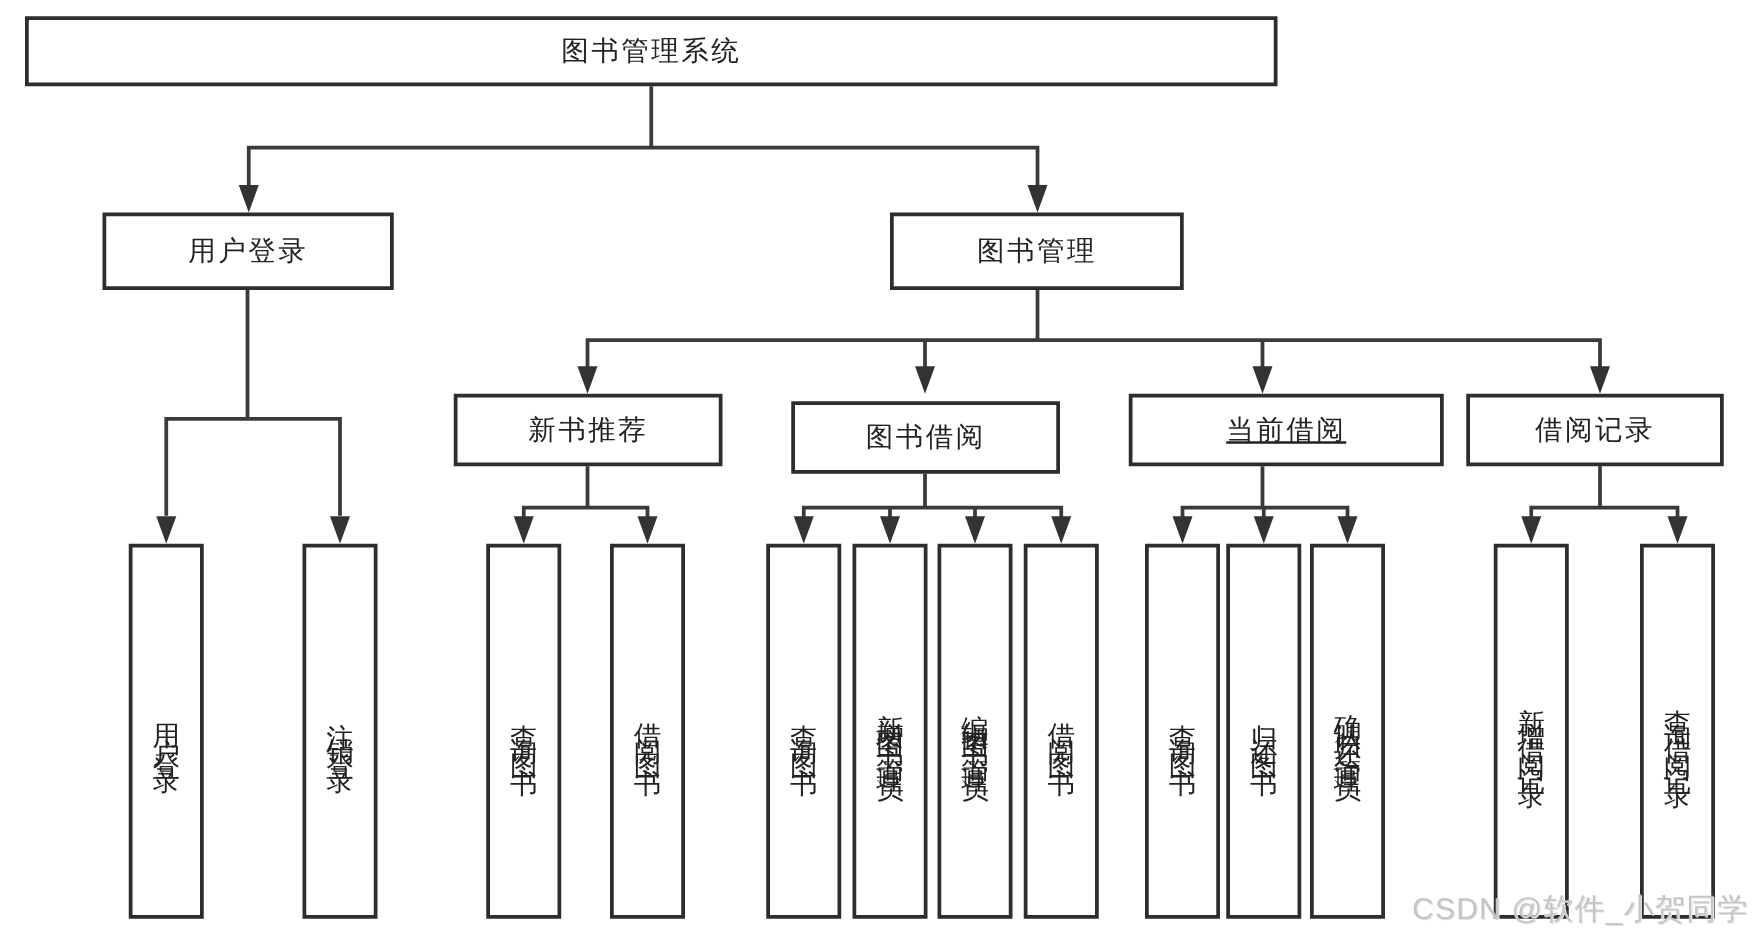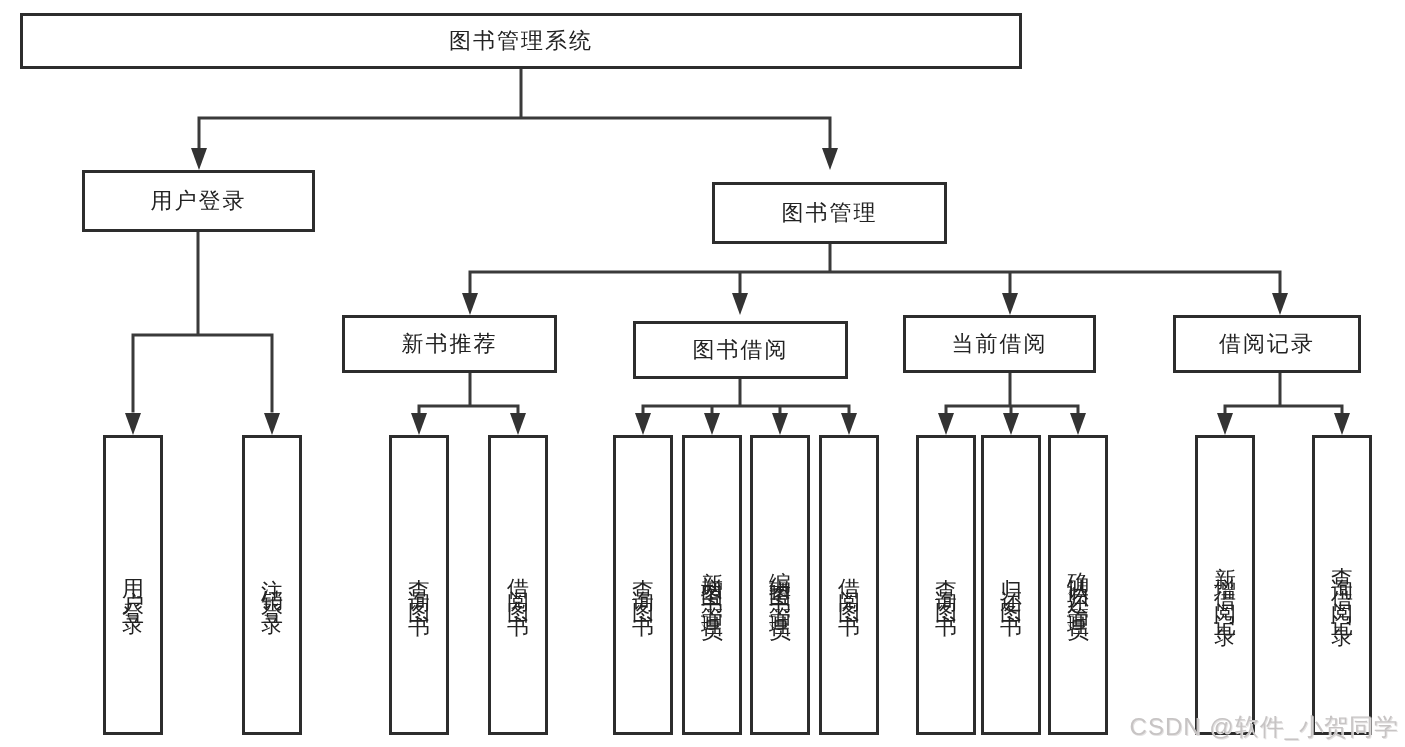--- a/index.html
+++ b/index.html
@@ -99,26 +99,26 @@
       <polygon points="1003,413 1019,413 1011,435"></polygon>
       <polygon points="1070,413 1086,413 1078,435"></polygon>
       <polygon points="1217,413 1233,413 1225,435"></polygon>
       <polygon points="1334,413 1350,413 1342,435"></polygon>
     </g>
   </svg>
 
   <div class="box hbox" style="left:20px; top:13px; width:1002px; height:56px;">图书管理系统</div>
 
   <div class="box hbox" style="left:82px; top:170px; width:233px; height:62px;">用户登录</div>
-  <div class="box hbox" style="left:712px; top:182px; width:235px; height:62px;">图书管理</div>
+  <div class="box hbox" style="left:712px; top:170px; width:235px; height:62px;">图书管理</div>
 
-  <div class="box hbox" style="left:342px; top:315px; width:215px; height:58px;">新书推荐</div>
+  <div class="box hbox" style="left:363px; top:315px; width:215px; height:58px;">新书推荐</div>
   <div class="box hbox" style="left:633px; top:321px; width:215px; height:58px;">图书借阅</div>
-  <div class="box hbox" style="left:903px; top:315px; width:193px; height:58px;">当前借阅</div>
-  <div class="box hbox" style="left:1173px; top:315px; width:188px; height:58px;">借阅记录</div>
+  <div class="box hbox" style="left:903px; top:315px; width:252px; height:58px;text-decoration:underline;">当前借阅</div>
+  <div class="box hbox" style="left:1173px; top:315px; width:206px; height:58px;">借阅记录</div>
 
   <div class="box vbox" style="left:103px; top:435px;">用户登录</div>
   <div class="box vbox" style="left:242px; top:435px;">注销登录</div>
 
   <div class="box vbox" style="left:389px; top:435px;">查询图书</div>
   <div class="box vbox" style="left:488px; top:435px;">借阅图书</div>
 
   <div class="box vbox" style="left:613px; top:435px;">查询图书</div>
   <div class="box vbox tight" style="left:682px; top:435px;">新增图书（管理员）</div>
   <div class="box vbox tight" style="left:750px; top:435px;">编辑图书（管理员）</div>

